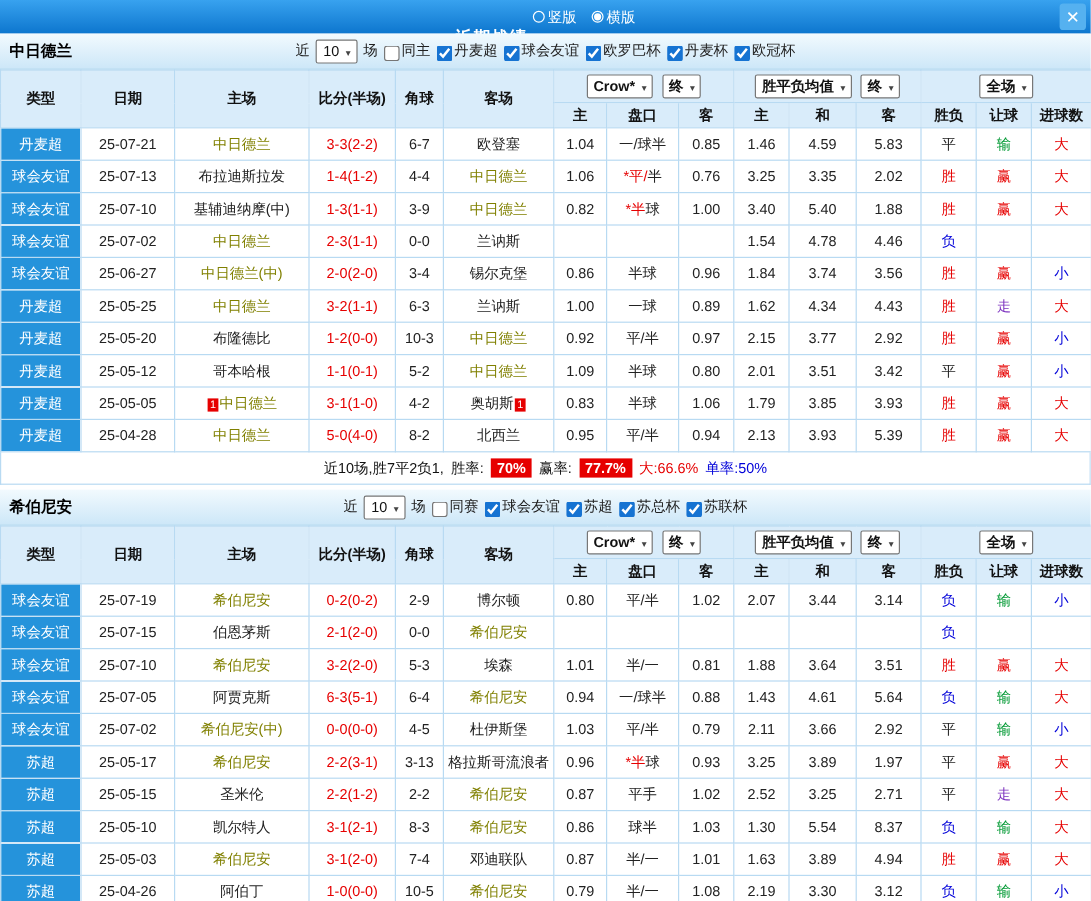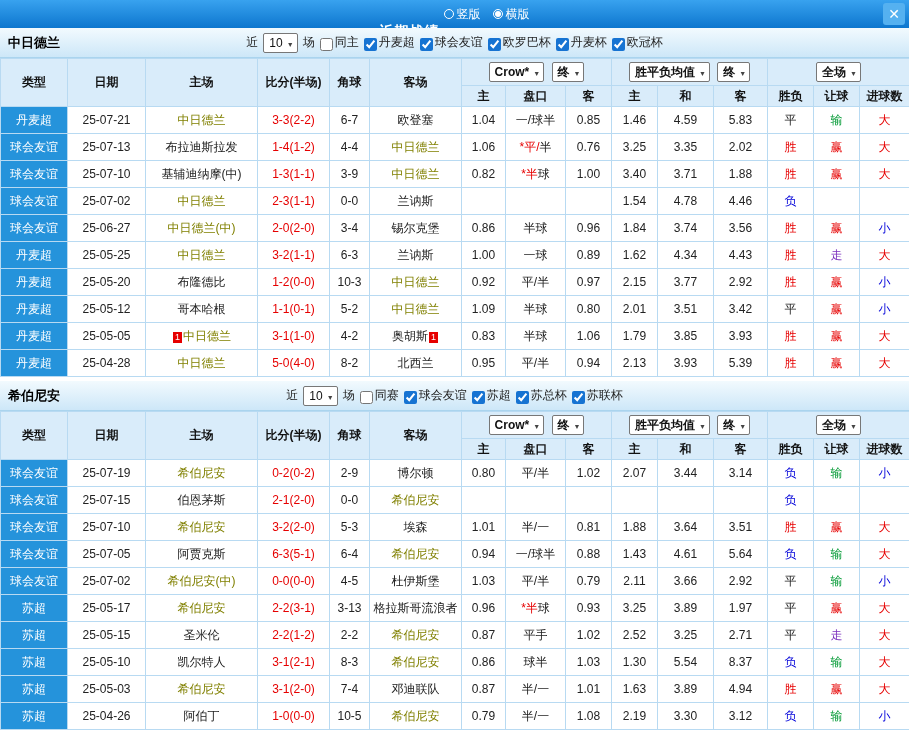--- a/index.html
+++ b/index.html
@@ -229,21 +229,21 @@
             <td class="type-cell"><span>球会友谊</span></td>
             <td class="date-cell"><span>25-07-10</span></td>
             <td class="team-cell"><span>基辅迪纳摩(中)</span></td>
             <td class="score-cell"><span>1-3(1-1)</span></td>
             <td class="corner-cell"><span>3-9</span></td>
             <td class="team-cell"><span class="focus">中日德兰</span></td>
             <td class="odds-cell"><span>0.82</span></td>
             <td class="odds-cell star-cell"><span>*半球</span></td>
             <td class="odds-cell"><span>1.00</span></td>
             <td class="odds-cell"><span>3.40</span></td>
-            <td class="odds-cell"><span>3.71</span></td>
+            <td class="odds-cell"><span>5.40</span></td>
             <td class="odds-cell"><span>1.88</span></td>
             <td class="res-cell c-red"><span>胜</span></td>
             <td class="res-cell c-red"><span>赢</span></td>
             <td class="res-cell c-red"><span>大</span></td>
           </tr>
           <tr>
             <td class="type-cell"><span>球会友谊</span></td>
             <td class="date-cell"><span>25-07-02</span></td>
             <td class="team-cell"><span class="focus">中日德兰</span></td>
             <td class="score-cell"><span>2-3(1-1)</span></td>
@@ -357,20 +357,29 @@
             <td class="odds-cell"><span>2.13</span></td>
             <td class="odds-cell"><span>3.93</span></td>
             <td class="odds-cell"><span>5.39</span></td>
             <td class="res-cell c-red"><span>胜</span></td>
             <td class="res-cell c-red"><span>赢</span></td>
             <td class="res-cell c-red"><span>大</span></td>
           </tr>
         </tbody>
     </table>
 
+    <div class="sec-footer">
+      <span>近10场,胜7平2负1,</span>
+      <span>胜率:</span>
+      <span class="pill">70%</span>
+      <span>赢率:</span>
+      <span class="pill">77.7%</span>
+      <span class="big-rate">大:66.6%</span>
+      <span class="single-rate">单率:50%</span>
+    </div>
   </section>
 
   <section class="team-section sec2">
     <div class="sec-header">
       <span class="team-name">希伯尼安</span>
       <div class="filters">
         <span>近</span>
         <span class="ddl">
           <span>10</span>
           <span class="arr"></span>

